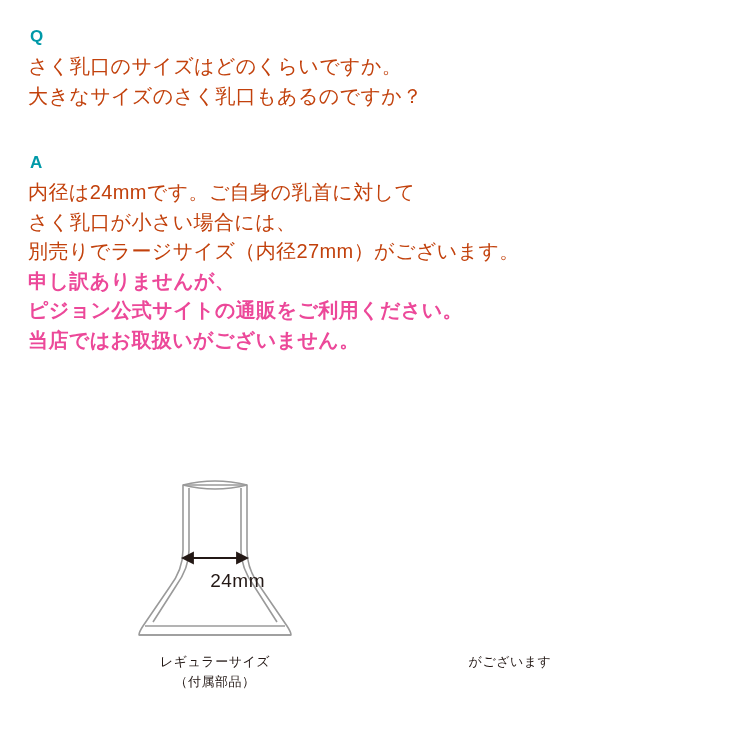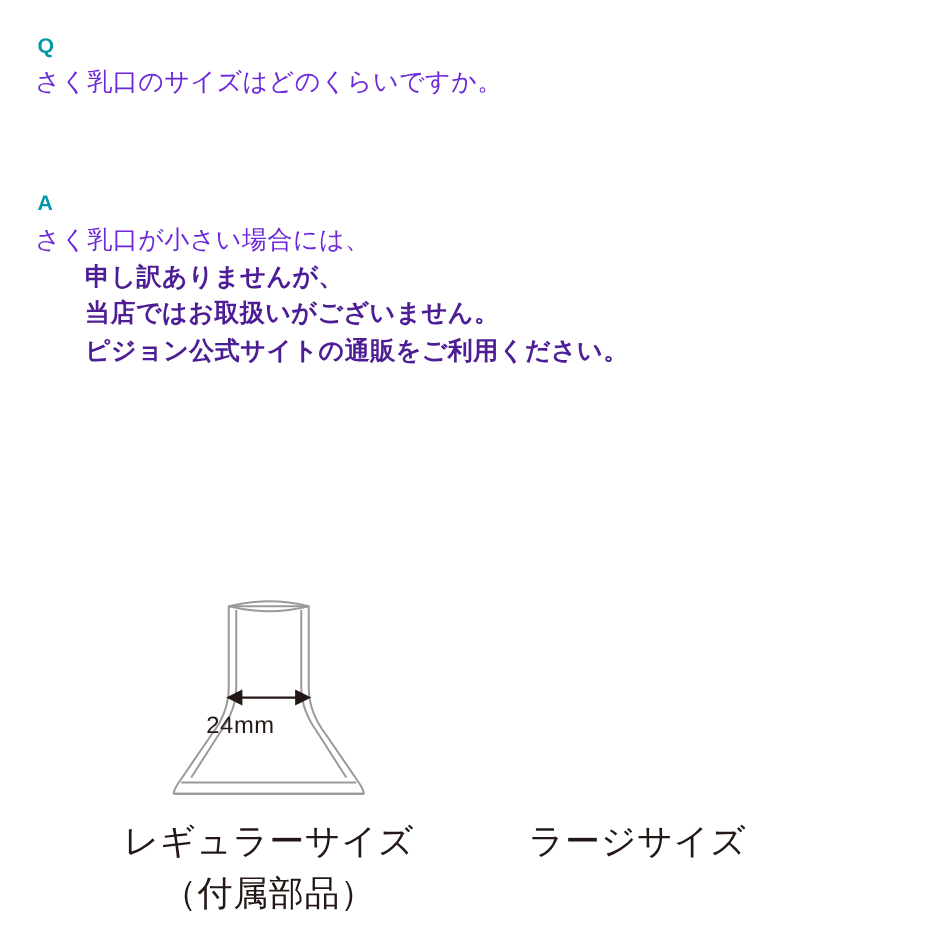--- a/index.html
+++ b/index.html
@@ -35,28 +35,27 @@
     color: #0099a8;
     line-height: 1.3;
     letter-spacing: 0.5px;
     margin: 0 0 4px 2px;
   }
   #a-block .qa-marker { color: #0099a8; }
 
   .qa-line {
     font-size: 20px;
     line-height: 1.48;
-    color: #6d28d9;
+    color: #c2410c;
     white-space: nowrap;
     letter-spacing: 0.4px;
   }
   .qa-line.red {
-    color: #4c1d95;
+    color: #ec4899;
     font-weight: bold;
-    margin-left: 40px;
   }
 
   
   .figures {
     position: absolute;
     top: 430px;
     left: 0;
     width: 750px;
     height: 320px;
   }
@@ -77,55 +76,58 @@
   .funnel-svg {
     display: block;
     width: 300px;
     height: 215px;
   }
   .dim-label {
     position: absolute;
     font-size: 19px;
     color: #231815;
     letter-spacing: 0.5px;
-    text-align: left;
+    text-align: right;
     width: 100px;
     left: 100px;
     top: 140px;
   }
 
   .caption {
     position: absolute;
     top: 222px;
     left: 0;
     width: 300px;
     text-align: center;
-    font-size: 28px;
+    font-size: 13px;
     line-height: 1.5;
     color: #231815;
     letter-spacing: 0.5px;
   }
   .caption div { white-space: nowrap; }
 </style>
 </head>
 <body>
 
 <div class="page">
 
   <div class="qa-block" id="q-block">
     <div class="qa-marker">Q</div>
     <div class="qa-line">さく乳口のサイズはどのくらいですか。</div>
+    <div class="qa-line">大きなサイズのさく乳口もあるのですか？</div>
   </div>
 
   <div class="qa-block" id="a-block">
     <div class="qa-marker">A</div>
+    <div class="qa-line">内径は24mmです。ご自身の乳首に対して</div>
     <div class="qa-line">さく乳口が小さい場合には、</div>
+    <div class="qa-line">別売りでラージサイズ（内径27mm）がございます。</div>
     <div class="qa-line red">申し訳ありませんが、</div>
+    <div class="qa-line red">ピジョン公式サイトの通販をご利用ください。</div>
     <div class="qa-line red">当店ではお取扱いがございません。</div>
-    <div class="qa-line red">ピジョン公式サイトの通販をご利用ください。</div>
   </div>
 
   <div class="figures">
 
     <div class="figure" id="figure-regular">
       <div class="funnel-wrap">
         <svg class="funnel-svg" viewBox="0 0 300 215" xmlns="http://www.w3.org/2000/svg">
           <g fill="none" stroke="#9a9a9a" stroke-width="1.6" stroke-linejoin="round">
 
             <path d="M118 55 L118 120 Q118 140 104 158 L78 196 Q74 202 74 205 L226 205 Q226 202 222 196 L196 158 Q182 140 182 120 L182 55 Z"></path>
@@ -149,18 +151,18 @@
         <div class="dim-label">24mm</div>
       </div>
       <div class="caption">
         <div>レギュラーサイズ</div>
         <div>（付属部品）</div>
       </div>
     </div>
 
     <div class="figure" id="figure-large">
       <div class="caption">
-        <div>ラージサイズ</div>
+        <div>がございます</div>
       </div>
     </div>
 
   </div>
 </div>
 
 </body></html>

